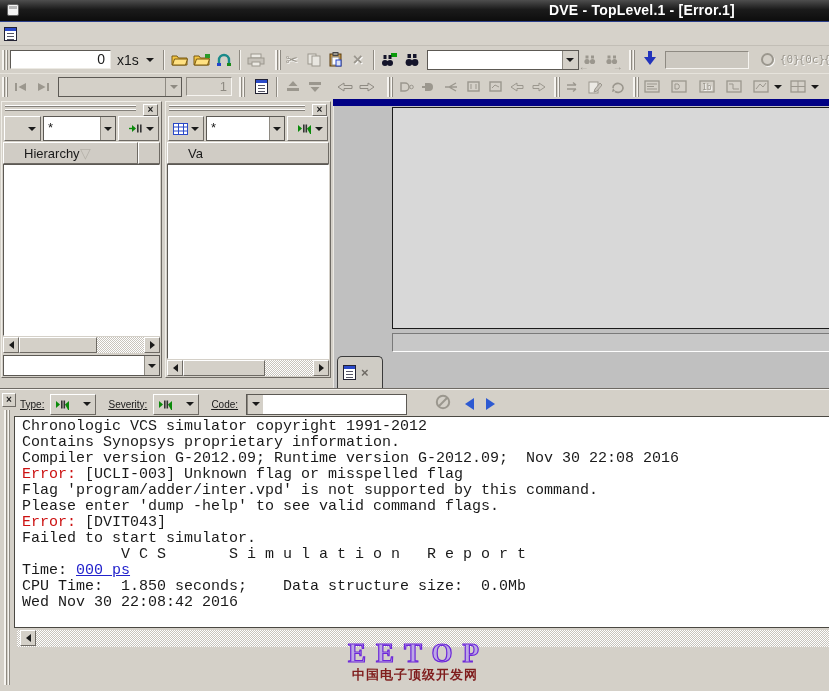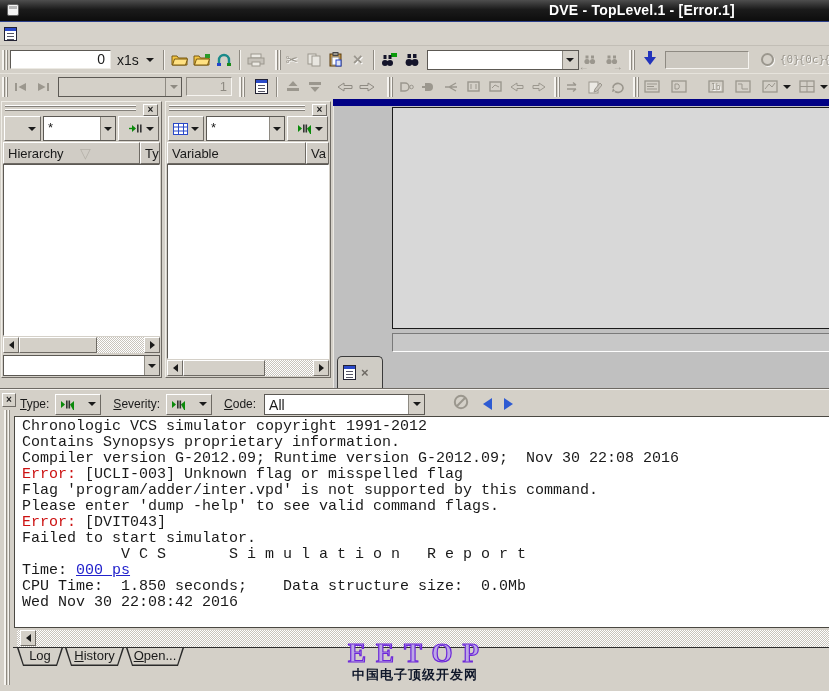--- a/index.html
+++ b/index.html
@@ -45,21 +45,21 @@
 .panel-v{left:165px;width:166px;height:277px;}
 .griprow{height:13px;position:relative;flex:none;}
 .hline{height:1px;border-top:1px solid #fff;border-bottom:1px solid #84807a;margin:2px 24px 0 2px;}
 .pxbtn{position:absolute;right:2px;top:1px;width:15px;height:12px;background:#d4d0c8;border:1px solid;border-color:#fff #6e6a64 #6e6a64 #fff;font-size:10px;font-weight:bold;line-height:9px;text-align:center;}
 .frow{height:25px;display:flex;gap:2px;padding:0 1px;flex:none;}
 .dd-btn{background:#d4d0c8;border:1px solid;border-color:#fff #6e6a64 #6e6a64 #fff;display:flex;align-items:center;justify-content:flex-end;padding:0 4px;gap:3px;}
 .fcombo{flex:1;display:flex;background:#fff;border:1px solid #5c5954;}
 .fval{flex:1;font-size:13px;padding:3px 0 0 4px;}
 .fbtn{width:15px;background:#d4d0c8;border-left:1px solid #8e8a82;display:flex;align-items:center;justify-content:center;}
 .hdrrow{height:22px;display:flex;margin-top:1px;flex:none;}
-.hcell{background:#d0ccc5;border:1px solid;border-color:#fff #6e6a64 #6e6a64 #fff;font-size:13px;padding:3px 0 0 4px;white-space:nowrap;overflow:hidden;position:relative;}
+.hcell{background:#d0ccc5;border:1px solid;border-color:#fff #6e6a64 #6e6a64 #fff;font-size:13px;padding:3px 0 0 20px;white-space:nowrap;overflow:hidden;position:relative;}
 .sort-tri{position:absolute;left:76px;top:2px;font-size:14px;color:#b4b0a8;}
 .plist{flex:1;background:#fff;border:1px solid #5c5954;border-right-color:#fff;border-bottom-color:#fff;}
 .hscroll{height:16px;display:flex;margin-top:1px;flex:none;}
 .sbtn{width:16px;height:16px;background:#d4d0c8;border:1px solid;border-color:#fff #6e6a64 #6e6a64 #fff;display:flex;align-items:center;justify-content:center;flex:none;}
 .tri-l{width:0;height:0;border:4px solid transparent;border-right:5px solid #1a1a1a;border-left:0;}
 .tri-r{width:0;height:0;border:4px solid transparent;border-left:5px solid #1a1a1a;border-right:0;}
 .sthumb{background:#d4d0c8;border:1px solid;border-color:#fff #6e6a64 #6e6a64 #fff;flex:none;}
 .strack{flex:1;background:conic-gradient(#fff 25%,#c8c4bc 0 50%,#fff 0 75%,#c8c4bc 0) 0 0/2px 2px;}
 .bcombo{height:21px;display:flex;background:#fff;border:1px solid #5c5954;margin-top:2px;flex:none;}
 
@@ -68,42 +68,42 @@
 .mdi-body{position:absolute;left:0;top:7px;right:0;bottom:0;background:#c0c0c0;border-left:1px solid #ebe9e4;}
 .src-frame{position:absolute;left:58px;top:1px;right:-2px;height:222px;border:1px solid #1a1a1a;background:#d8d8d8;}
 .src-hbar{position:absolute;left:58px;top:227px;right:-2px;height:19px;background:#c8c8c8;border-top:1px solid #7a7a7a;border-left:1px solid #7a7a7a;border-bottom:1px solid #fdfdfd;}
 .src-tab{position:absolute;left:3px;top:250px;width:46px;height:32px;background:#cfccc5;border:1px solid #3a3a3a;border-bottom:none;border-radius:5px 5px 0 0;display:flex;align-items:center;padding-left:5px;gap:5px;}
 .src-tab .x{color:#6e6a64;font-size:13px;font-weight:bold;}
 
 .console{position:absolute;left:0;top:389px;width:829px;height:302px;background:#d4d0c8;border-top:1px solid #f4f2ee;}
 .c-x{position:absolute;left:2px;top:3px;width:14px;height:14px;background:#d4d0c8;border:1px solid;border-color:#fff #6e6a64 #6e6a64 #fff;font-size:10px;font-weight:bold;line-height:11px;text-align:center;}
 .c-grip{position:absolute;left:4px;top:20px;width:6px;bottom:6px;background:linear-gradient(90deg,#f6f4f0 0 2px,#8e8a82 2px 3px,transparent 3px 4px,#f6f4f0 4px 5px,#8e8a82 5px 6px);}
 .c-toolbar{position:absolute;left:20px;top:3px;right:0;height:22px;display:flex;align-items:center;}
-.c-label{font-size:12px;white-space:nowrap;}
+.c-label{font-size:10px;white-space:nowrap;text-decoration:underline;}
 .cbtn{height:21px;display:flex;align-items:center;gap:4px;padding:0 4px;background:#d4d0c8;border:1px solid;border-color:#fff #6e6a64 #6e6a64 #fff;flex:none;}
 .tri-left-b{width:0;height:0;border:6px solid transparent;border-right:9px solid #2d5ad2;border-left:0;}
 .tri-right-b{width:0;height:0;border:6px solid transparent;border-left:9px solid #2d5ad2;border-right:0;}
 .log{position:absolute;left:14px;top:26px;right:0;height:212px;background:#fff;border:1px solid #4a4842;border-right:none;font-family:"Liberation Mono",monospace;font-size:15px;line-height:16px;padding:2px 0 0 7px;white-space:pre;overflow:hidden;}
 .lg-error{color:#cc1111;}
 .lg-link{color:#2222cc;text-decoration:underline;}
 .c-scroll{position:absolute;left:17px;top:240px;right:0;height:17px;background:conic-gradient(#fff 25%,#c8c4bc 0 50%,#fff 0 75%,#c8c4bc 0) 0 0/2px 2px;}
 .c-scroll .sbtn{position:absolute;left:3px;top:0;}
 .c-tabstrip{position:absolute;left:13px;top:257px;right:0;height:19px;border-top:1px solid #2a2a2a;}
 .ctab{position:absolute;top:0;height:18px;clip-path:polygon(0 0,100% 0,calc(100% - 6px) 100%,6px 100%);background:#2a2a2a;}
 .ctab-face{position:absolute;inset:0;clip-path:polygon(1.6px 0,calc(100% - 1.6px) 0,calc(100% - 6.8px) calc(100% - 1.4px),6.8px calc(100% - 1.4px));background:#d4d0c8;}
 .ctab-label{position:absolute;inset:0;text-align:center;font-size:13px;line-height:16px;}
 .ctab1{left:4px;width:46px;}
 .ctab2{left:52px;width:59px;}
 .ctab3{left:113px;width:58px;}
 .c-cmd{position:absolute;left:0;top:276px;right:0;height:24px;}
 .dve-btn{position:absolute;left:18px;top:0;width:80px;height:23px;background:#d4d0c8;border:2px solid;border-color:#fff #6e6a64 #6e6a64 #fff;font-size:14px;text-align:center;line-height:19px;}
 .cmd-input{position:absolute;left:100px;top:0;right:0;height:23px;background:#fff;border:1px solid #3a3834;border-right:none;font-family:"Liberation Sans",sans-serif;font-size:13px;padding-left:4px;}
 
 .wm1{position:absolute;left:348px;top:638px;font-family:"Liberation Serif",serif;font-size:27px;font-weight:bold;letter-spacing:10px;color:#bda8e5;-webkit-text-stroke:1.2px #6d28d9;}
-.wm2{position:absolute;left:352px;top:666px;font-size:13px;letter-spacing:1px;color:#0f172a;font-weight:bold;}
+.wm2{position:absolute;left:352px;top:666px;font-size:13px;letter-spacing:1px;color:#7f1d1d;font-weight:bold;}
 
 .doc-ico{width:13px;height:15px;background:#fff;border:1px solid #223;position:relative;}
 .doc-ico::before{content:"";position:absolute;left:0;right:0;top:0;height:3px;background:#2a49c8;}
 .doc-ico::after{content:"";position:absolute;left:2px;right:2px;top:5px;height:7px;background:repeating-linear-gradient(#556 0 1px,transparent 1px 3px);}
 .blue-down{width:0;height:0;border:6px solid transparent;border-top:8px solid #2233bb;position:relative;top:4px;}
 .blue-down::before{content:"";position:absolute;left:-2px;top:-14px;width:4px;height:7px;background:#2233bb;}
 </style>
 </head>
 <body>
 
@@ -338,21 +338,21 @@
         <rect x="1" y="1" width="14" height="11" fill="none" stroke="#9b978e" stroke-width="1.3"></rect>
         <path d="M3 4h10M3 6.5h7M3 9h10" stroke="#9b978e"></path>
       </svg>
     </div>
   <div class="tbtn" style="margin-left:5px">
       <svg width="16" height="13">
         <rect x="1" y="1" width="14" height="11" fill="none" stroke="#9b978e" stroke-width="1.3"></rect>
         <path d="M4 4h3a3 3 0 0 1 0 5H4z" fill="none" stroke="#9b978e"></path>
       </svg>
     </div>
-  <div class="tbtn brace gray" style="margin-left:15px">
+  <div class="tbtn brace gray" style="margin-left:6px">
       <svg width="16" height="13">
         <rect x="1" y="1" width="14" height="11" fill="none" stroke="#9b978e" stroke-width="1.3"></rect>
         <text x="3" y="10" font-size="8" fill="#9b978e">1b</text>
       </svg>
     </div>
   <div class="tbtn" style="margin-left:5px">
       <svg width="16" height="13">
         <rect x="1" y="1" width="14" height="11" fill="none" stroke="#9b978e" stroke-width="1.3"></rect>
         <path d="M3 4h4v5h6" stroke="#9b978e" fill="none"></path>
       </svg>
@@ -458,21 +458,20 @@
         <svg width="15" height="11">
             <path d="M1 2l4 3.5L1 9z" fill="#0a8a0a"></path>
             <rect x="6" y="1.5" width="1.6" height="8" fill="#333"></rect>
             <path d="M14 2l-4 3.5 4 7z" fill="#0a8a0a"></path>
             <rect x="8.5" y="1.5" width="1.6" height="8" fill="#333"></rect>
           </svg>
         <span class="arr"></span>
       </div>
     </div>
     <div class="hdrrow">
-      <div class="hcell" style="width:139px"><span>Variable</span></div>
       <div class="hcell" style="flex:1"><span>Va</span></div>
     </div>
     <div class="plist"></div>
     <div class="hscroll">
       <div class="sbtn">
           <span class="tri-l"></span>
         </div>
       <div class="sthumb" style="width:82px"></div>
       <div class="strack"></div>
       <div class="sbtn">
@@ -513,48 +512,33 @@
       <svg width="15" height="11">
           <path d="M1 2l4 3.5L1 9z" fill="#0a8a0a"></path>
           <rect x="6" y="1.5" width="1.6" height="8" fill="#333"></rect>
           <path d="M14 2l-4 3.5 4 7z" fill="#0a8a0a"></path>
           <rect x="8.5" y="1.5" width="1.6" height="8" fill="#333"></rect>
         </svg>
       <span class="arr"></span>
     </div>
     <span class="c-label" style="margin-left:12px"><u>C</u>ode:</span>
     <div class="combo" style="width:161px;height:21px;margin-left:8px">
-      <div class="cval" style="font-size:14px">All</div>
       <div class="cbtn2">
           <span class="arr"></span>
         </div>
     </div>
     <div style="margin-left:28px"><svg width="16" height="16">
           <circle cx="8" cy="8" r="6.2" fill="none" stroke="#9b978e" stroke-width="2"></circle>
           <path d="M3.8 12.2L12.2 3.8" stroke="#9b978e" stroke-width="2"></path>
         </svg></div>
     <div class="tri-left-b" style="margin-left:14px"></div>
     <div class="tri-right-b" style="margin-left:12px"></div>
   </div>
   <div class="log"><div class="log-line"><span>Chronologic VCS simulator copyright 1991-2012</span></div><div class="log-line"><span>Contains Synopsys proprietary information.</span></div><div class="log-line"><span>Compiler version G-2012.09; Runtime version G-2012.09;  Nov 30 22:08 2016</span></div><div class="log-line"><span class="lg-error">Error:</span><span> [UCLI-003] Unknown flag or misspelled flag</span></div><div class="log-line"><span>Flag 'program/adder/inter.vpd' is not supported by this command.</span></div><div class="log-line"><span>Please enter 'dump -help' to see valid command flags.</span></div><div class="log-line"><span class="lg-error">Error:</span><span> [DVIT043]</span></div><div class="log-line"><span>Failed to start simulator.</span></div><div class="log-line"><span>           V C S       S i m u l a t i o n   R e p o r t</span></div><div class="log-line"><span>Time: </span><span class="lg-link">000 ps</span></div><div class="log-line"><span>CPU Time:  1.850 seconds;    Data structure size:  0.0Mb</span></div><div class="log-line"><span>Wed Nov 30 22:08:42 2016</span></div></div>
   <div class="c-scroll">
     <div class="sbtn">
         <span class="tri-l"></span>
       </div>
   </div>
-  <div class="c-tabstrip">
-    <div class="ctab ctab1">
-        <div class="ctab-face"></div>
-        <div class="ctab-label">Log</div>
-      </div>
-    <div class="ctab ctab2">
-        <div class="ctab-face"></div>
-        <div class="ctab-label"><u>H</u>istory</div>
-      </div>
-    <div class="ctab ctab3">
-        <div class="ctab-face"></div>
-        <div class="ctab-label"><u>O</u>pen...</div>
-      </div>
-  </div>
 </div>
 
 <div class="wm1">EETOP</div>
 <div class="wm2">中国电子顶级开发网</div>
 
 </body></html>

